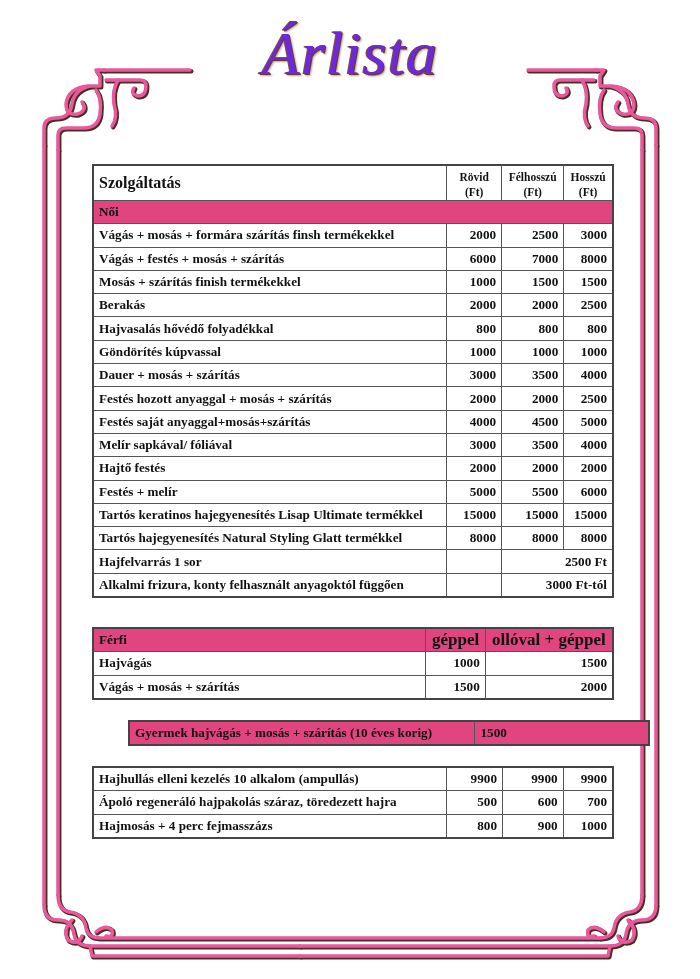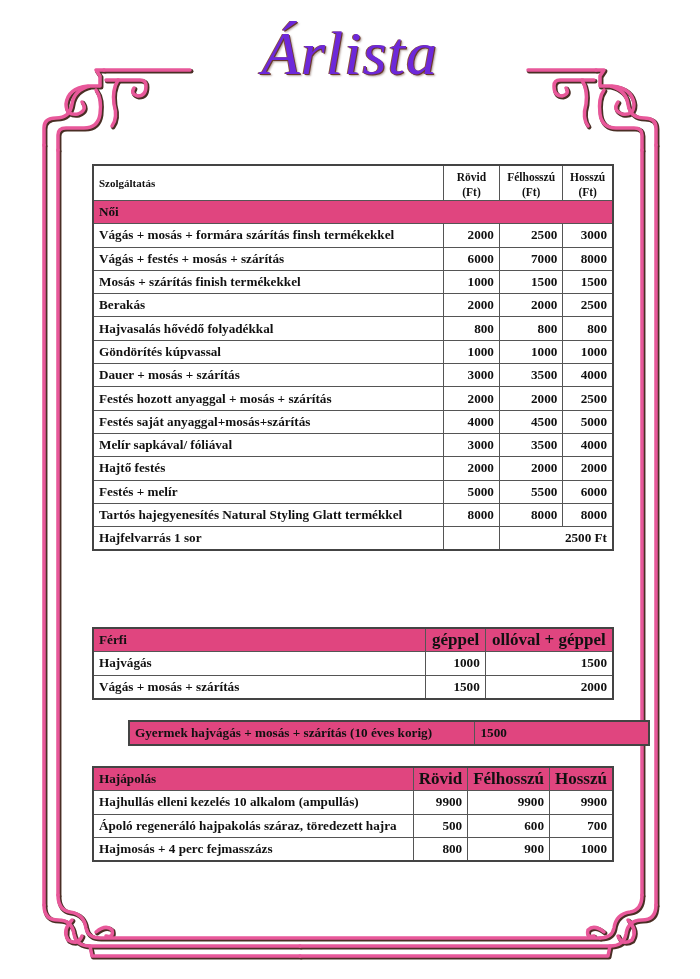--- a/index.html
+++ b/index.html
@@ -13,21 +13,21 @@
     text-shadow: 1px 1px 0 #6b3a2c, -1px 0 0 #8a5040, 2px 2px 2px rgba(90,50,40,0.45);
   }
   table.price { position:absolute; left:92px; width:522px; border-collapse:collapse; font-family:"Liberation Serif", serif; font-weight:bold; font-size:13.2px; color:#111; }
   table.price td { border:1px solid #555; padding:0 5px; height:22.3px; line-height:22px; white-space:nowrap; }
   table.price tr { height:23.3px; }
   table.price { border:2px solid #444; }
   .num { text-align:right;margin-top:12px; }
   .pink { background:#e0457f; }
   .pink td { border-color:#444; }
   .hdr-main td { height:38px; vertical-align:top; }
-  .hdr-main .svc { font-size:11px; padding-top:6px; }
+  .hdr-main .svc { font-size:16px; padding-top:6px; }
   .hdr-main .col { font-size:11.5px; text-align:center; line-height:15px; padding-top:4px; font-weight:bold; }
   .section td { font-size:13.2px;margin-left:8px; }
   #t-main { top:164px; }
   #t-ferfi { top:627px; }
   #t-gyermek { top:720px;margin-left:36px; }
   #t-hajapolas { top:766px; }
   .c1 { width:326px; }
   .c2 { width:52px; }
   .c3 { width:56px; }
   .c4 { width:46px; }
@@ -190,29 +190,40 @@
         <td class="num">2000</td>
         <td class="num">2000</td>
       </tr>
   <tr>
         <td>Festés + melír</td>
         <td class="num">5000</td>
         <td class="num">5500</td>
         <td class="num">6000</td>
       </tr>
   <tr>
+        <td>Tartós keratinos hajegyenesítés Lisap Ultimate termékkel</td>
+        <td class="num">15000</td>
+        <td class="num">15000</td>
+        <td class="num">15000</td>
+      </tr>
+  <tr>
         <td>Tartós hajegyenesítés Natural Styling Glatt termékkel</td>
         <td class="num">8000</td>
         <td class="num">8000</td>
         <td class="num">8000</td>
       </tr>
   <tr>
         <td>Hajfelvarrás 1 sor</td>
         <td></td>
         <td colspan="2" class="num">2500 Ft</td>
+      </tr>
+  <tr>
+        <td>Alkalmi frizura, konty felhasznált anyagoktól függően</td>
+        <td></td>
+        <td colspan="2" class="num">3000 Ft-tól</td>
       </tr>
 </tbody>
   </table>
 
 <table class="price" id="t-ferfi">
   <colgroup>
       <col class="c1">
       <col class="c2">
       <col style="width:112px">
     </colgroup>
@@ -249,26 +260,20 @@
   </table>
 
 <table class="price" id="t-hajapolas">
   <colgroup>
       <col class="c1">
       <col class="c2">
       <col class="c3">
       <col class="c4">
     </colgroup>
   <tbody>
-      <tr class="pink">
-    <td>Hajápolás</td>
-    <td class="small-hdr">Rövid</td>
-    <td class="small-hdr">Félhosszú</td>
-    <td class="small-hdr">Hosszú</td>
-  </tr>
   <tr>
         <td>Hajhullás elleni kezelés 10 alkalom (ampullás)</td>
         <td class="num">9900</td>
         <td class="num">9900</td>
         <td class="num">9900</td>
       </tr>
   <tr>
         <td>Ápoló regeneráló hajpakolás száraz, töredezett hajra</td>
         <td class="num">500</td>
         <td class="num">600</td>

